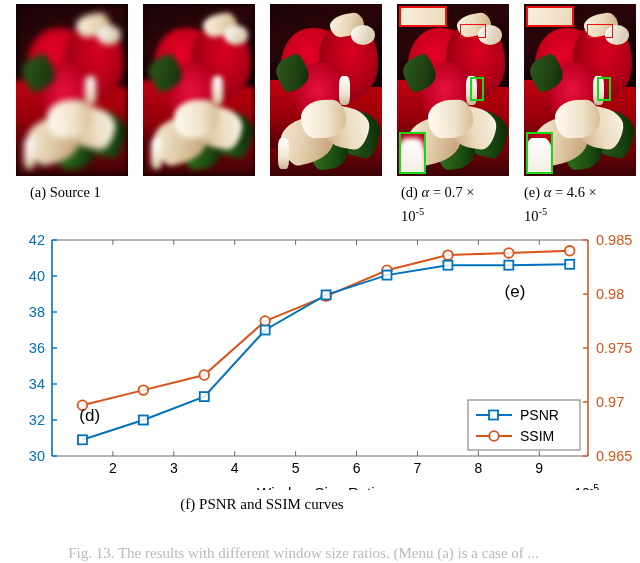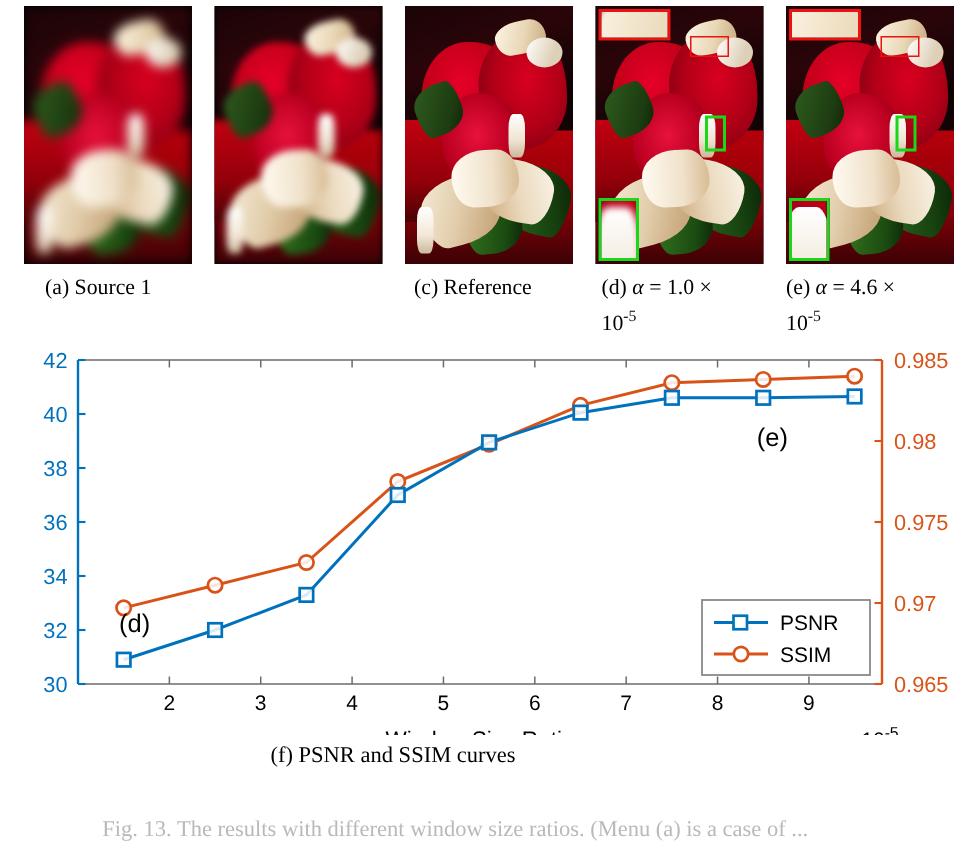--- a/index.html
+++ b/index.html
@@ -371,30 +371,26 @@
   </div>
 </div>
 
 <div id="captions">
   <div class="cap" style="left:30px; width:120px;">
     <span>(a)</span>
     <span>Source 1</span>
   </div>
 
 
-  <div class="cap" style="left:276px; width:125px;">
-    <span>(c)</span>
-    <span>Reference</span>
-  </div>
 
   <div class="cap" style="left:401px; width:122px;">
     <span>(d)</span>
     <span class="alpha">α</span>
     <span>=</span>
-    <span>1.0</span>
+    <span>0.7</span>
     <span>×</span><br>
     <span>10</span><span class="sup">-5</span>
   </div>
 
   <div class="cap" style="left:524px; width:122px;">
     <span>(e)</span>
     <span class="alpha">α</span>
     <span>=</span>
     <span>4.6</span>
     <span>×</span><br>

